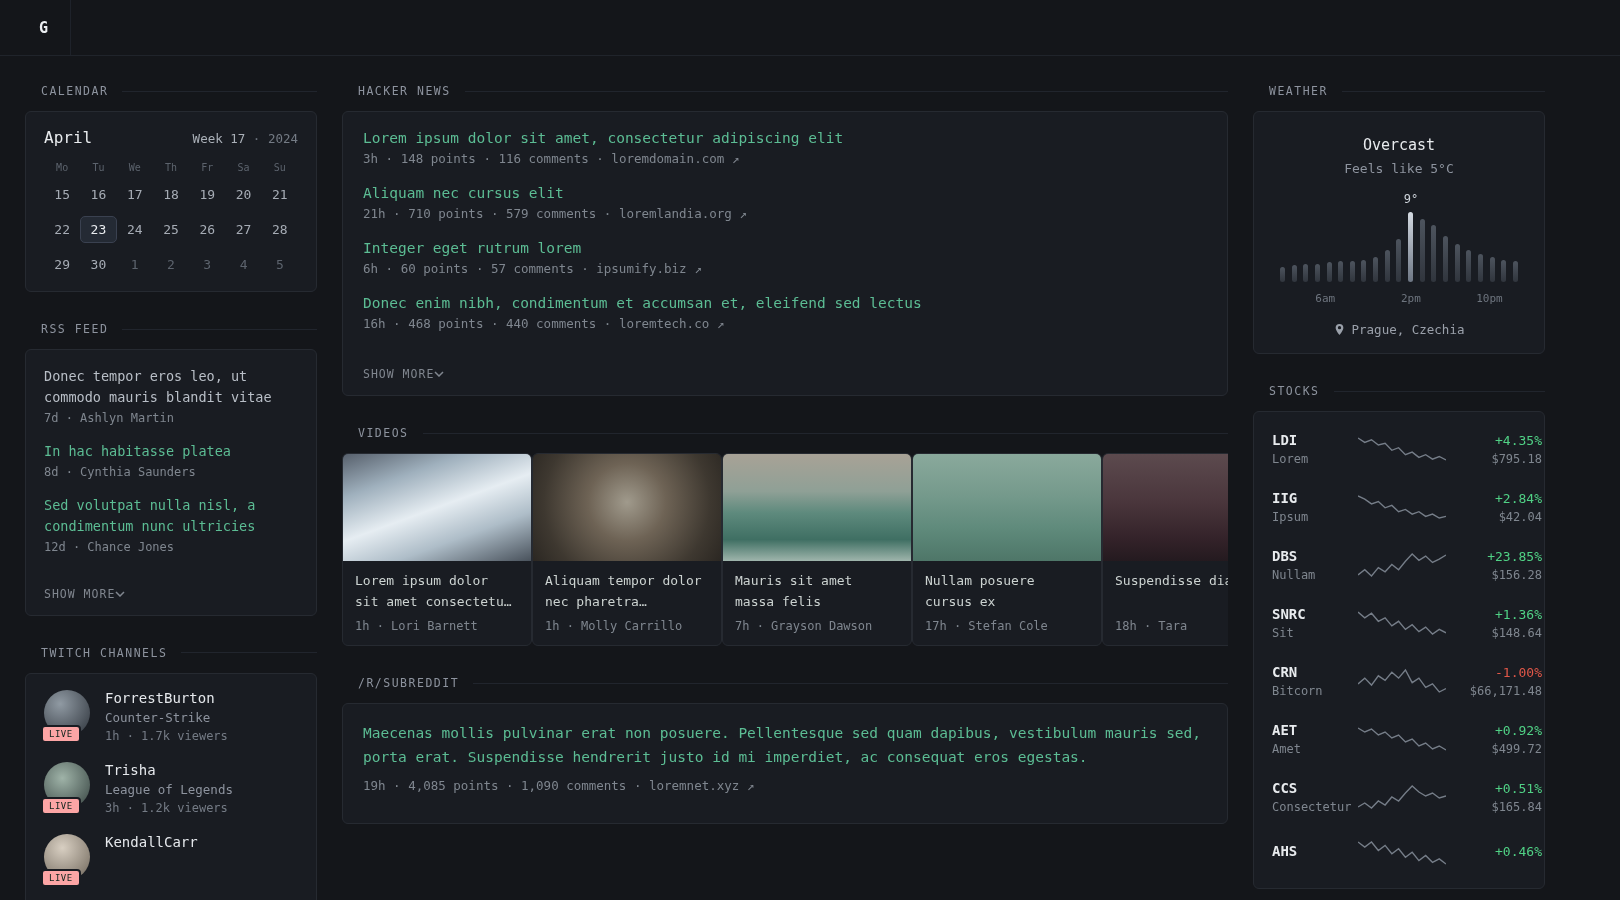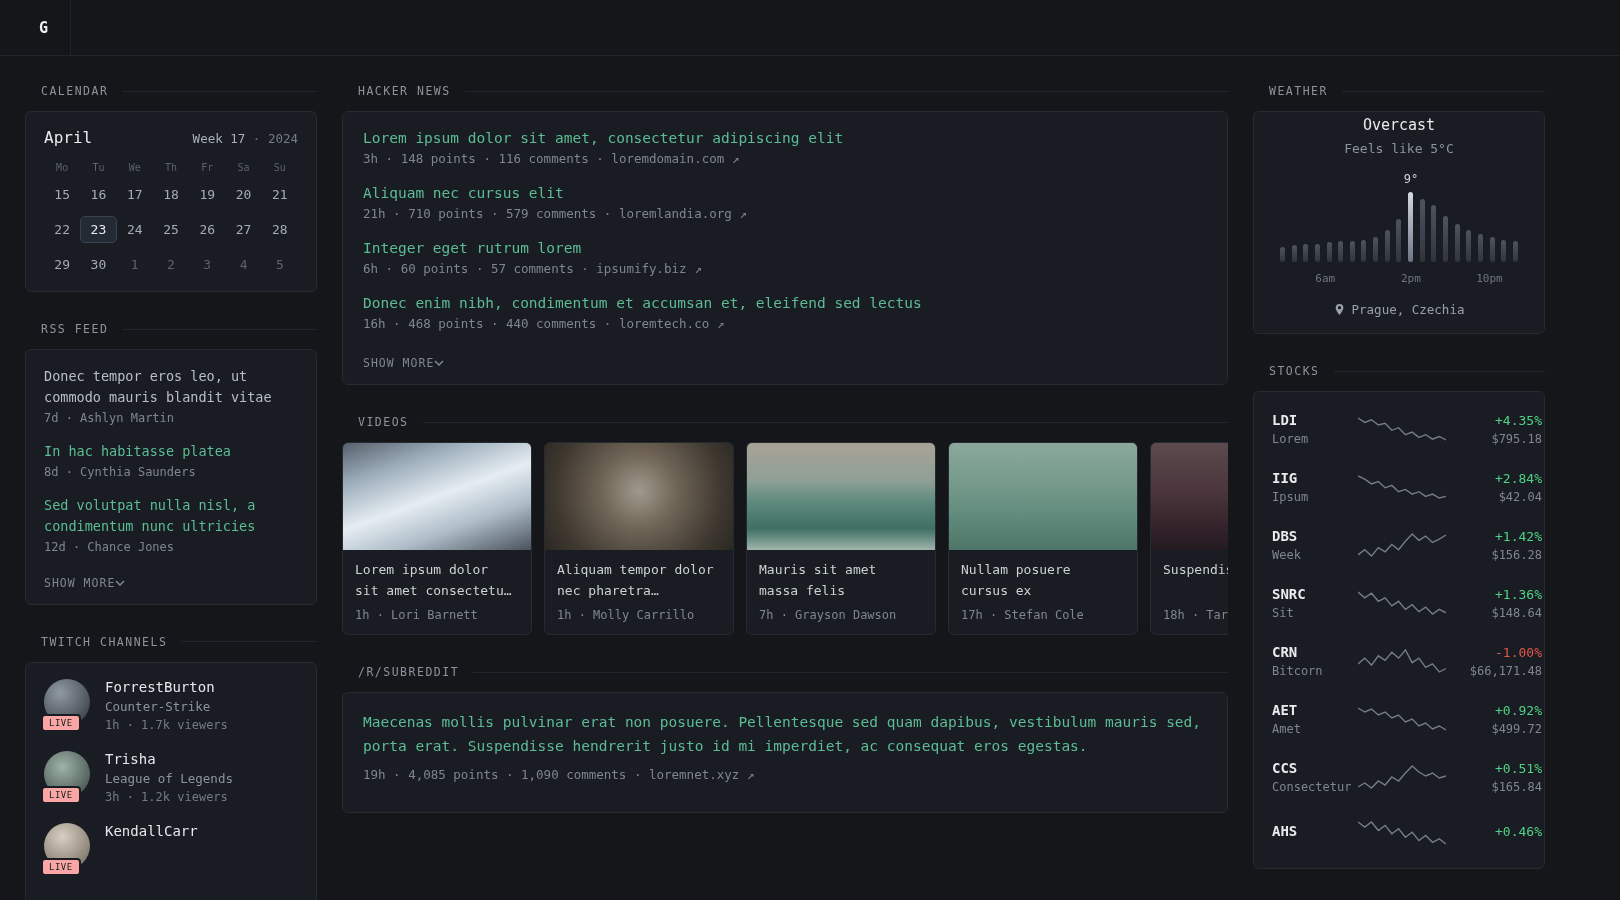--- a/index.html
+++ b/index.html
@@ -33,21 +33,21 @@
   .cal-dow { font-size:10px; color:#5c636d; }
   .cal-day { font-size:13px; color:#a6acb5; padding:5px 0; }
   .cal-day.dim { color:#5c636d; }
   .cal-day.selected { background:#242a34; border:1px solid #3a4150; border-radius:5px; color:#e9ecef; }
   
   .rss { padding:16px 18px 14px; }
   .rss-item { margin-bottom:16px; cursor:pointer; }
   .rss-title { display:block; font-size:13.5px; line-height:1.55; color:#5cbd94; }
   .rss-title.read { color:#b9bfc7; }
   .rss-meta { font-size:12px; color:#7f868f; margin-top:3px; }
-  .show-more { display:inline-flex; align-items:center; font-size:11.5px; letter-spacing:1px; color:#80868f; cursor:pointer; margin-top:6px; }
+  .show-more { display:inline-flex; align-items:center; font-size:11.5px; letter-spacing:1px; color:#80868f; cursor:pointer; margin-top:17px; }
   .chev { stroke:#80868f; }
   
   .twitch { padding:16px 18px; }
   .channel { display:flex; gap:15px; margin-bottom:19px; cursor:pointer; }
   .avatar-wrap { position:relative; width:46px; height:46px; flex:none; }
   .avatar { width:46px; height:46px; border-radius:50%; }
   .av-0 { background: radial-gradient(circle at 35% 30%, #909aa3, #4a5159 70%, #2e333a); }
   .av-1 { background: radial-gradient(circle at 40% 35%, #9fb3a8, #55645f 70%, #333b38); }
   .av-2 { background: radial-gradient(circle at 40% 30%, #d8cfc2, #8d8478 70%, #5c554c); }
   .live-badge { position:absolute; left:-3px; bottom:-7px; background:#fca5a5; color:#0f241c;
@@ -58,33 +58,33 @@
   
   .hn { padding:18px 20px 14px; }
   .hn-item { margin-bottom:19px; }
   .hn-title { font-size:14.5px; color:#5cbd94; cursor:pointer; }
   .hn-meta { font-size:12.5px; color:#7f868f; margin-top:5px; }
   .domain-link { color:#7f868f; cursor:pointer; }
   .reddit { padding:18px 20px 30px; }
   .reddit-title { font-size:14.5px; line-height:1.65; color:#5cbd94; cursor:pointer; }
   .reddit-meta { font-size:12.5px; color:#7f868f; margin-top:8px; }
   
-  .videos-row { display:flex; gap:12px; overflow:hidden; }
+  .videos-row { display:flex; gap:0; overflow:hidden; }
   .video-card { width:190px; flex:none; cursor:pointer; }
   .thumb { height:107px; border-radius:5px 5px 0 0; }
   .thumb-0 { background:linear-gradient(160deg,#57606c 0%,#9fb0bd 25%,#e6edf2 50%,#aebdc8 72%,#49525c 100%); }
   .thumb-1 { background:radial-gradient(circle at 50% 45%, #a09a8c 0%, #6e6355 35%, #3e3830 75%, #2b2722 100%); }
   .thumb-2 { background:linear-gradient(180deg,#a8a296 0%,#8fa096 35%,#5e8a7d 55%,#3f6f63 80%,#9fb5ac 100%); }
   .thumb-3 { background:linear-gradient(180deg,#8aa99c 0%,#74998b 40%,#5f8a7b 70%,#4e7668 100%); }
   .thumb-4 { background:linear-gradient(180deg,#5c4a4e 0%,#4a363c 45%,#332229 80%,#241a1f 100%); }
   .video-body { padding:10px 12px 12px; }
   .video-title { font-size:13px; line-height:1.6; color:#ccd3d1; min-height:42px; overflow:hidden; }
   .video-meta { font-size:12px; color:#7f868f; margin-top:6px; white-space:nowrap; }
   
-  .weather { padding:4px 20px 16px; text-align:center; }
+  .weather { padding:24px 20px 16px; text-align:center; }
   .w-cond { font-size:15px; color:#e8ebee; }
   .w-feels { font-size:13px; color:#8d939e; margin-top:7px; }
   .w-bars { position:relative; display:flex; align-items:flex-end; justify-content:space-between;
             height:70px; margin:36px 6px 0; }
   .wbar { width:5px; border-radius:2.5px; background:linear-gradient(to top,#30353d,#4d545e); }
   .wbar.hl { background:linear-gradient(to top,#6d7684,#d4dae2); }
   .w-peak { position:absolute; bottom:calc(100% + 6px); transform:translateX(-50%); font-size:12px; color:#cfd5dc; }
   .w-times { position:relative; height:15px; margin:10px 6px 0; font-size:11px; color:#6d747e; }
   .w-times span { position:absolute; transform:translateX(-50%); }
   .t0 { left:19%; } .t1 { left:55%; } .t2 { left:88%; }
@@ -383,29 +383,29 @@
             </div>
           <div class="stock-right">
             <div class="stock-change up">+2.84%</div>
             <div class="stock-price">$42.04</div>
           </div>
         </div>
 
         <div class="stock-row">
           <div class="stock-left">
             <div class="stock-sym">DBS</div>
-            <div class="stock-name">Week</div>
+            <div class="stock-name">Nullam</div>
           </div>
           <div class="stock-spark">
               <svg class="spark" viewBox="0 0 90 30" preserveAspectRatio="none">
                 <polyline points="0.0,25.0 6.9,19.7 13.8,26.0 20.8,17.6 27.7,21.8 34.6,14.5 41.5,19.7 48.5,11.3 55.4,4.0 62.3,10.3 69.2,6.1 76.2,12.4 83.1,9.2 90.0,5.0"></polyline>
               </svg>
             </div>
           <div class="stock-right">
-            <div class="stock-change up">+1.42%</div>
+            <div class="stock-change up">+23.85%</div>
             <div class="stock-price">$156.28</div>
           </div>
         </div>
 
         <div class="stock-row">
           <div class="stock-left">
             <div class="stock-sym">SNRC</div>
             <div class="stock-name">Sit</div>
           </div>
           <div class="stock-spark">

